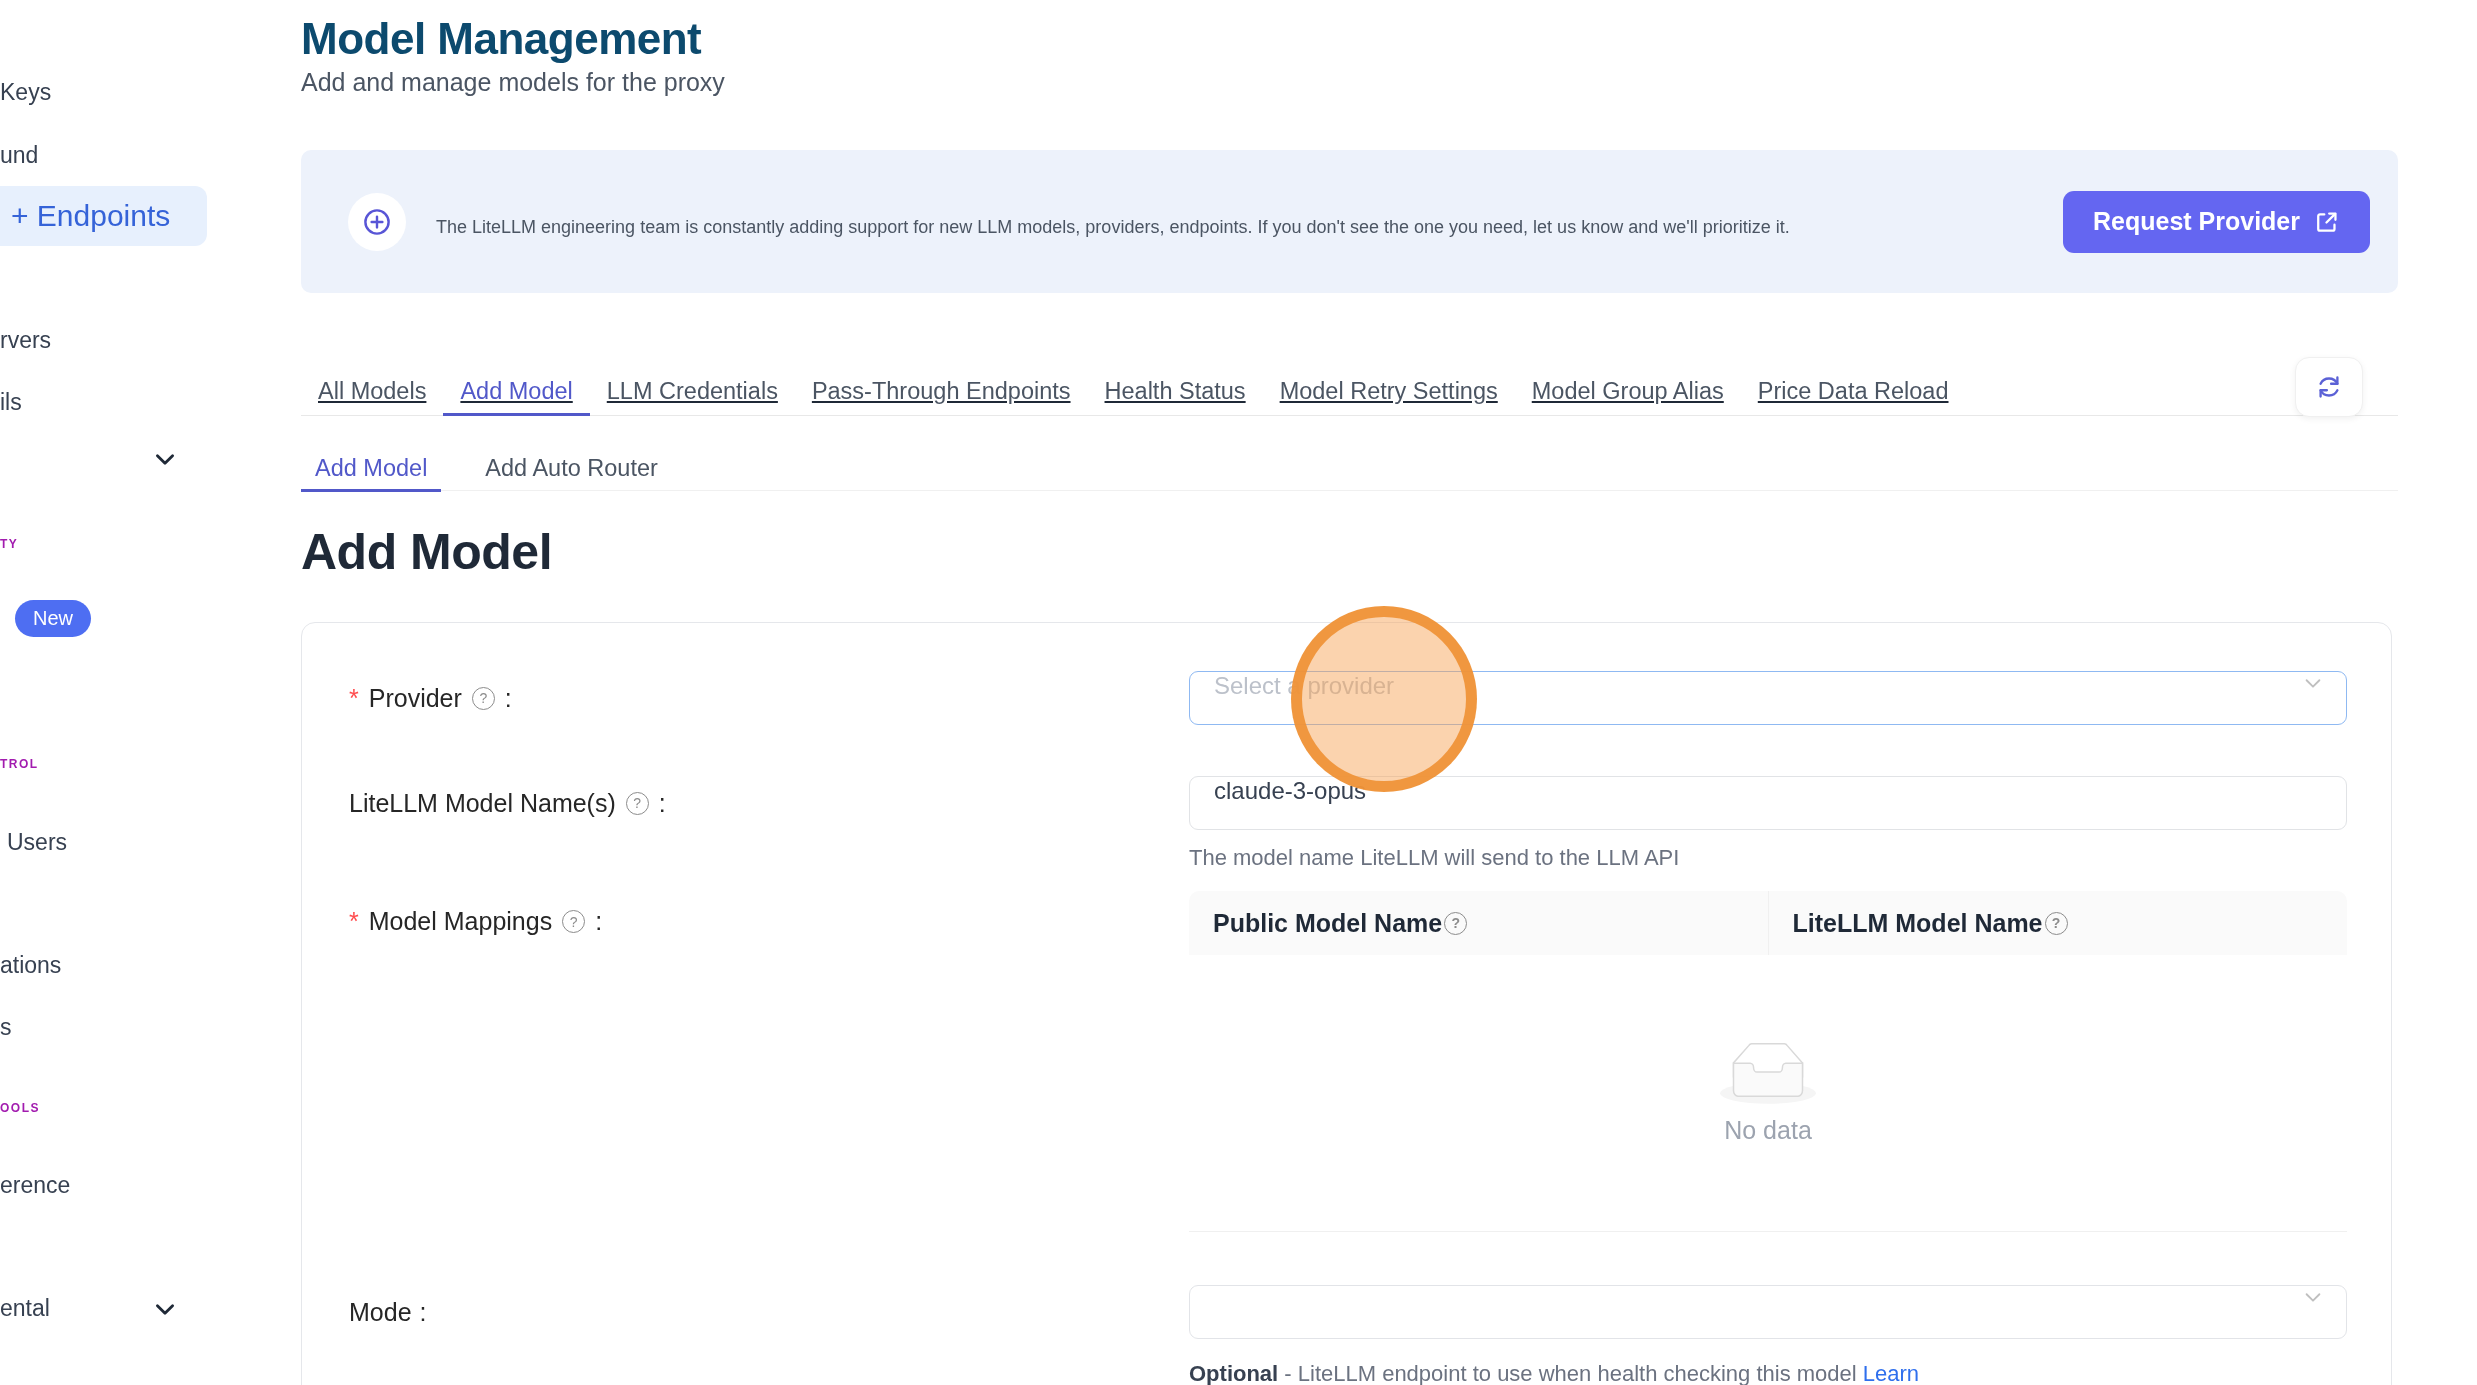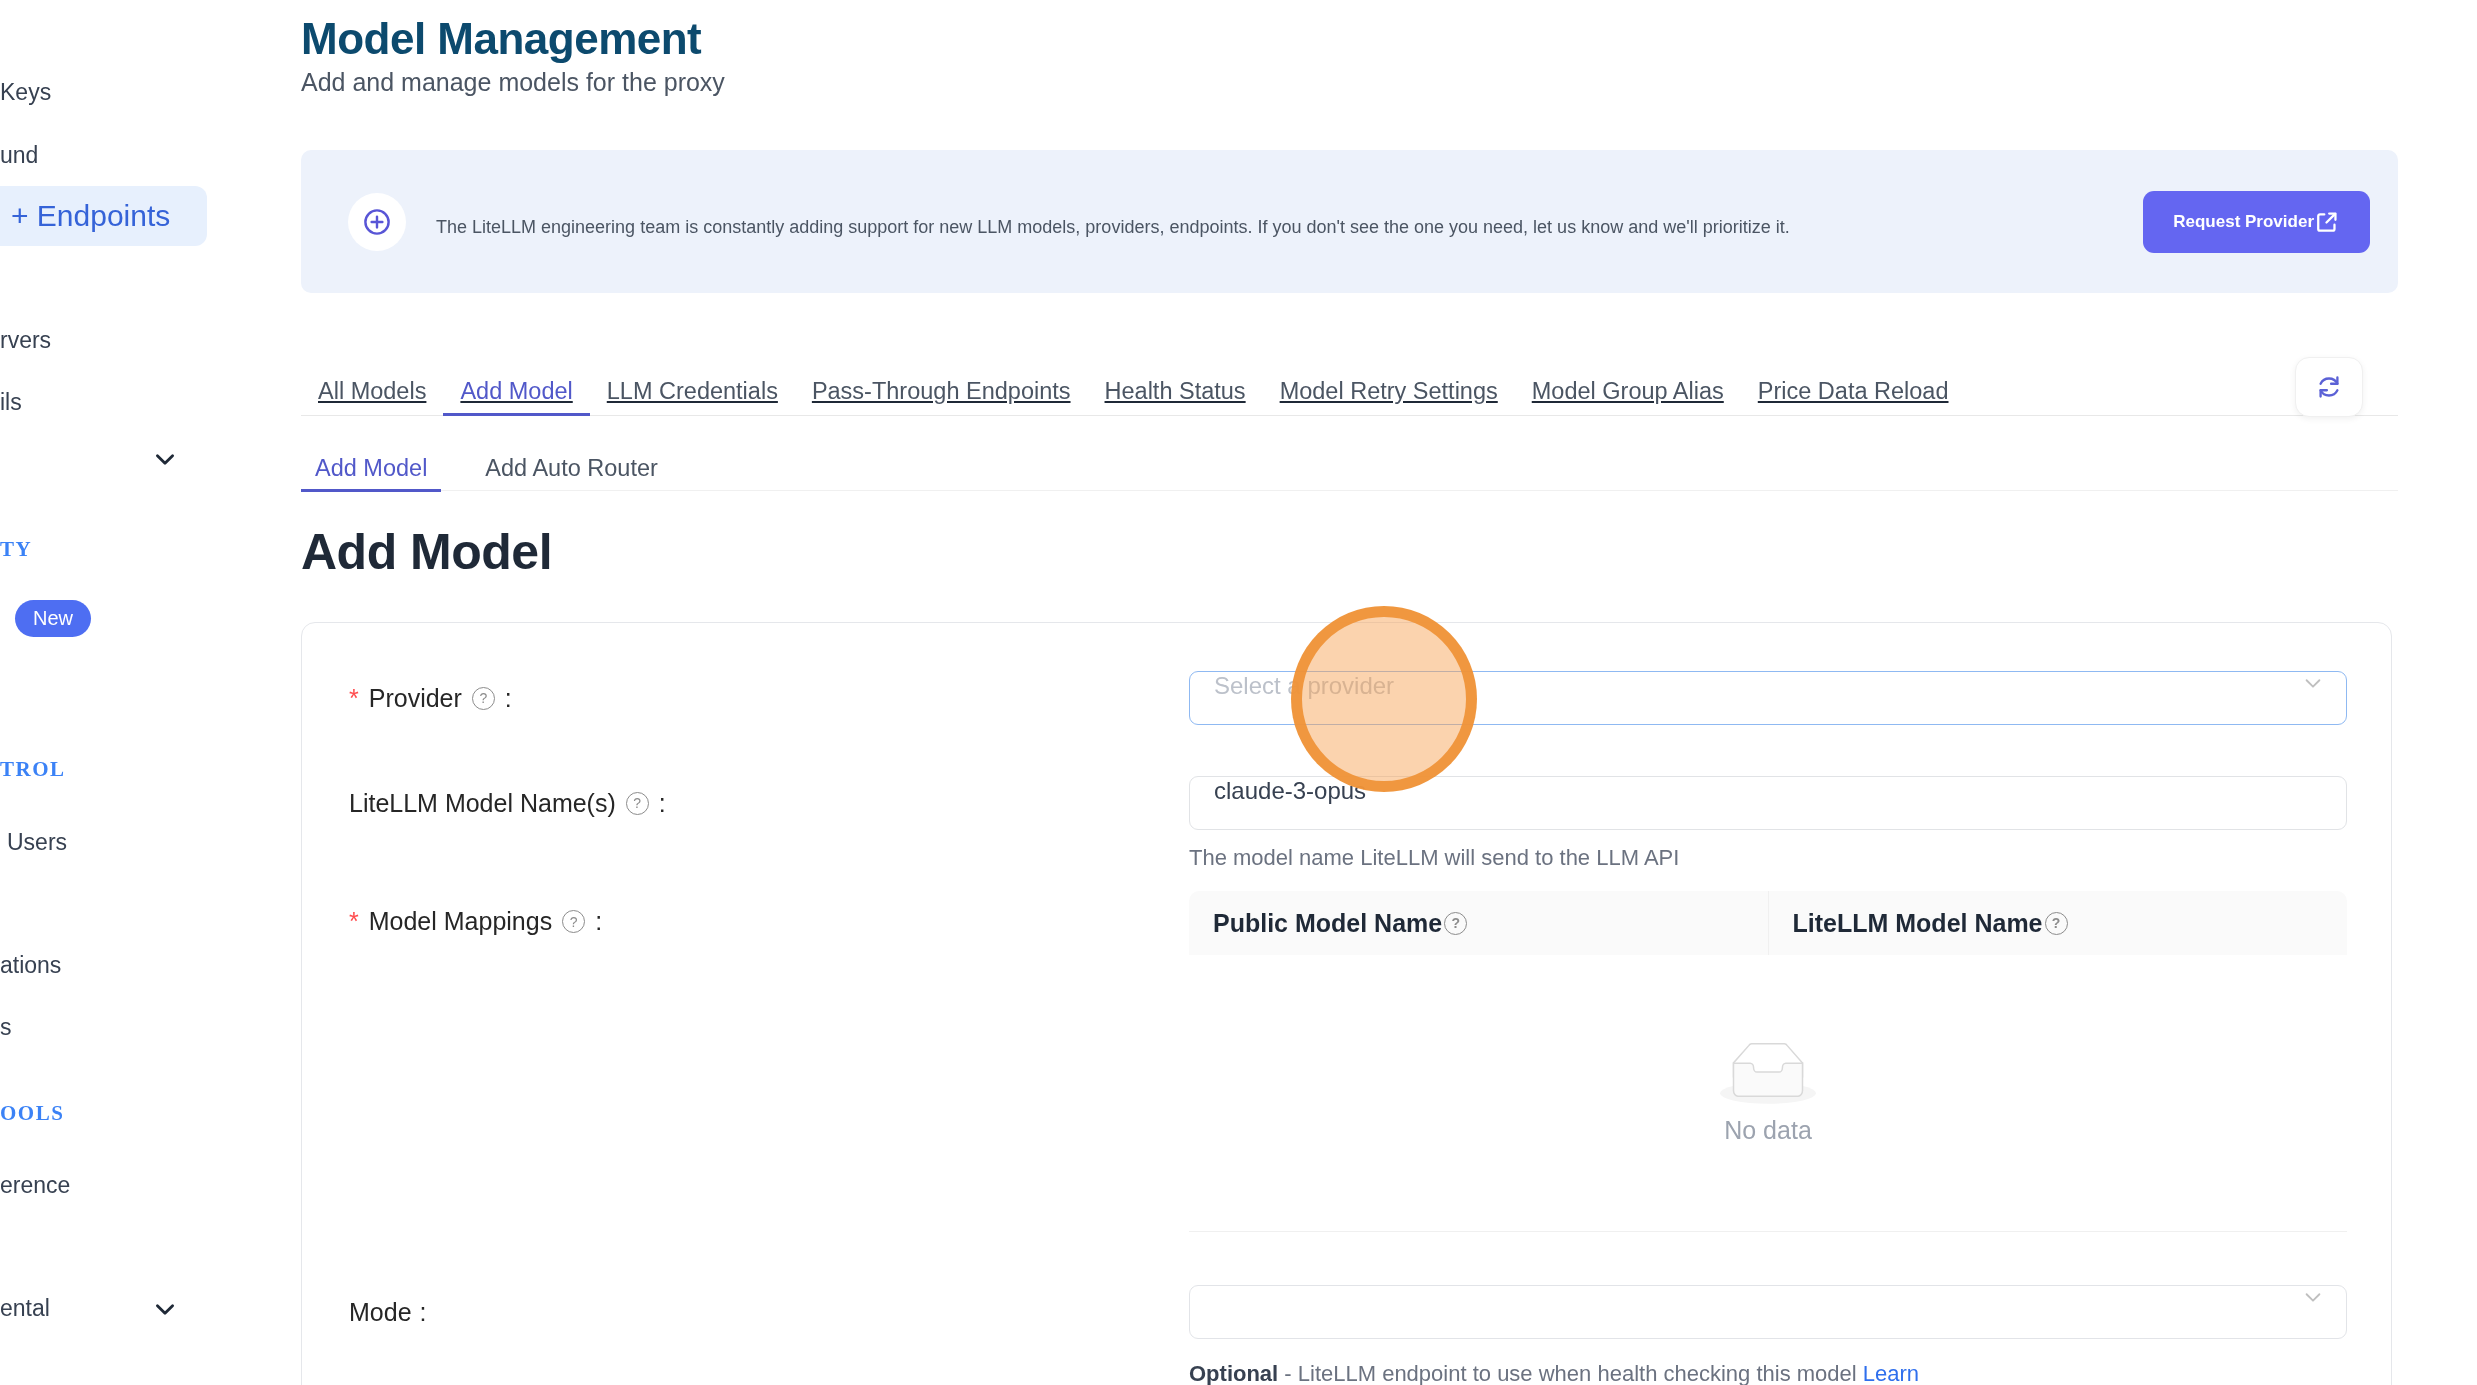--- a/index.html
+++ b/index.html
@@ -2,42 +2,42 @@
 <html><head>
 <meta charset="utf-8">
 <style>
   * { margin:0; padding:0; box-sizing:border-box; }
   html,body { width:2477px; height:1385px; background:#ffffff; overflow:hidden; position:relative;
     font-family:"Liberation Sans","DejaVu Sans",sans-serif; color:#1f2937; }
 
   
   .sidebar { position:absolute; left:0; top:0; width:210px; height:1385px; background:#fff; }
   .side-item { position:absolute; left:0; font-size:23px; color:#374151; white-space:nowrap; cursor:pointer; }
-  .side-section { position:absolute; left:0; font-size:21px; font-weight:700; color:#3b82f6; letter-spacing:1.5px; white-space:nowrap;font-family:Liberation Serif, serif; }
+  .side-section { position:absolute; left:0; font-size:12px; font-weight:700; color:#a21caf; letter-spacing:1.5px; white-space:nowrap; }
   .side-active { position:absolute; left:0; top:186px; width:207px; height:60px; background:#e7f0fd;
     border-radius:0 12px 12px 0; display:flex; align-items:center; cursor:pointer; }
   .side-active span { font-size:30px; color:#3563d8; padding-left:11px; white-space:nowrap; }
   .new-badge { position:absolute; left:15px; top:600px; background:#4e6ef2; color:#fff; font-size:20px;
     padding:7px 18px; border-radius:999px; }
   .side-chevron { position:absolute; width:26px; height:26px; }
 
   
   .page-title { position:absolute; left:301px; top:14px; font-size:44px; font-weight:700; color:#0c4a6e; letter-spacing:-0.5px; }
   .page-subtitle { position:absolute; left:301px; top:68px; font-size:25px; color:#4b5563; }
 
   
   .banner { position:absolute; left:301px; top:150px; width:2097px; height:143px; background:#edf2fb;
     border-radius:10px; display:flex; align-items:center; padding:0 28px 0 47px; }
   .banner-icon-wrap { width:58px; height:58px; border-radius:50%; background:#ffffff; display:flex;
     align-items:center; justify-content:center; flex:0 0 auto; }
   .banner-text { margin-left:30px; width:1595px; }
   .banner-title { font-size:26px; font-weight:700; color:#111827; margin-bottom:9px; }
   .banner-body { font-size:18px; color:#4b5563; line-height:1.42;margin-top:12px; }
   .request-btn { margin-left:auto; background:#6466f1; color:#fff; border:none; border-radius:11px;
-    height:62px; padding:0 30px; font-size:17px; font-weight:600; display:flex; align-items:center; 
+    height:62px; padding:0 30px; font-size:25px; font-weight:600; display:flex; align-items:center; gap:14px;
     cursor:pointer; font-family:inherit; }
 
   
   .tabs { position:absolute; left:301px; top:368px; width:2097px; height:48px; display:flex;
     border-bottom:1px solid #e8e8e8;text-decoration:underline; }
   .tab { padding:0 17px; font-size:23.5px; color:#4b5563; display:flex; align-items:center; cursor:pointer; position:relative; }
   .tab.active { color:#5158c9; }
   .tab.active::after { content:""; position:absolute; left:0; right:0; bottom:-1px; height:3px; background:#5158c9; }
   .refresh-btn { position:absolute; right:35px; top:-11px; width:68px; height:60px; background:#fff;
     border:1px solid #f0f0f0; border-radius:14px; box-shadow:0 2px 6px rgba(0,0,0,0.06);

